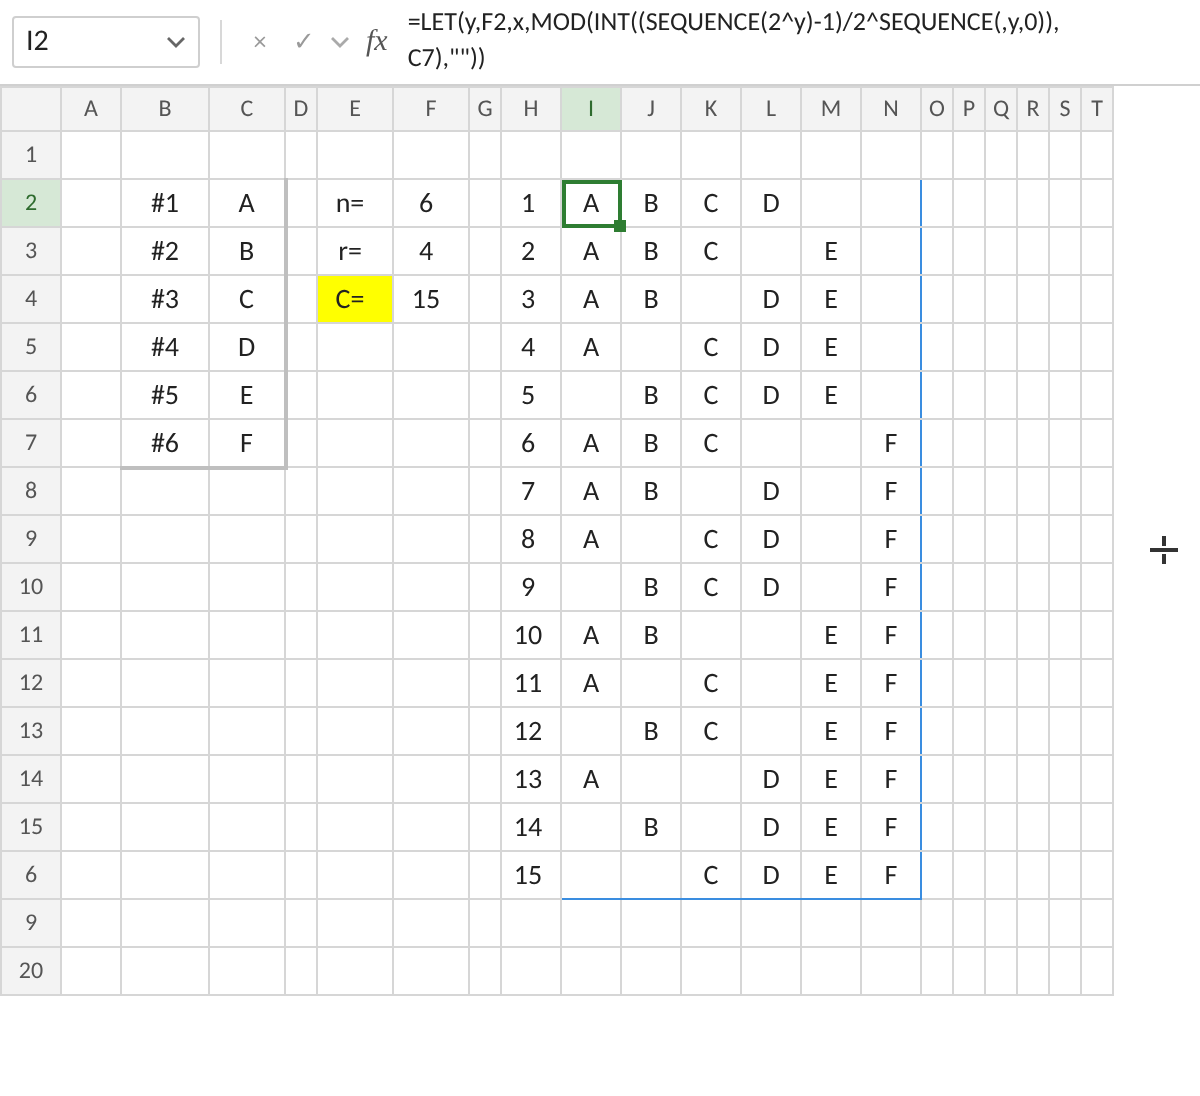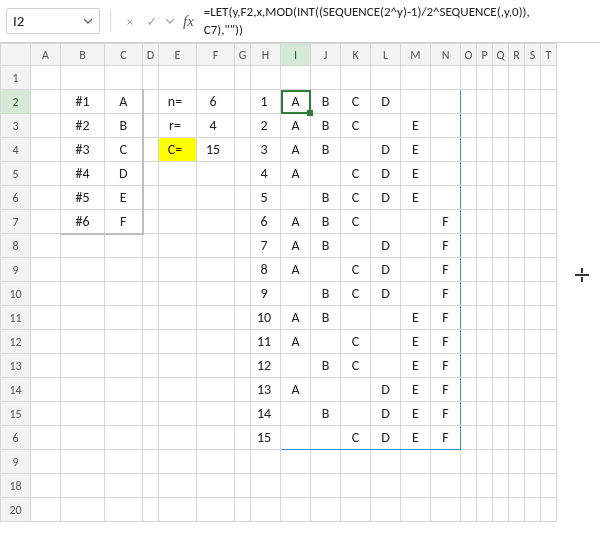--- a/index.html
+++ b/index.html
@@ -592,43 +592,20 @@
           <td class=" "></td>
           <td class=" "></td>
           <td class=" "></td>
           <td class=" "></td>
           <td class=" "></td>
           <td class=" "></td>
           <td class=" "></td>
           <td class=" "></td>
         </tr>
         <tr>
-          <th class="">18</th>
-          <td class=" "></td>
-          <td class=" "></td>
-          <td class=" "></td>
-          <td class=" "></td>
-          <td class=" "></td>
-          <td class=" "></td>
-          <td class=" "></td>
-          <td class=" "></td>
-          <td class=" "></td>
-          <td class=" "></td>
-          <td class=" "></td>
-          <td class=" "></td>
-          <td class=" "></td>
-          <td class=" "></td>
-          <td class=" "></td>
-          <td class=" "></td>
-          <td class=" "></td>
-          <td class=" "></td>
-          <td class=" "></td>
-          <td class=" "></td>
-        </tr>
-        <tr>
           <th class="">20</th>
           <td class=" "></td>
           <td class=" "></td>
           <td class=" "></td>
           <td class=" "></td>
           <td class=" "></td>
           <td class=" "></td>
           <td class=" "></td>
           <td class=" "></td>
           <td class=" "></td>

